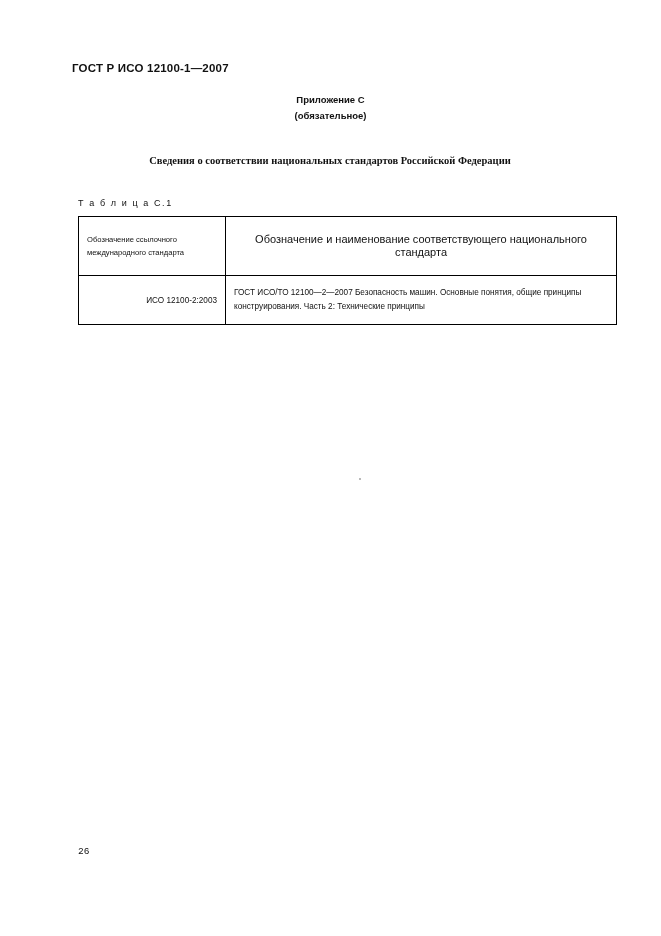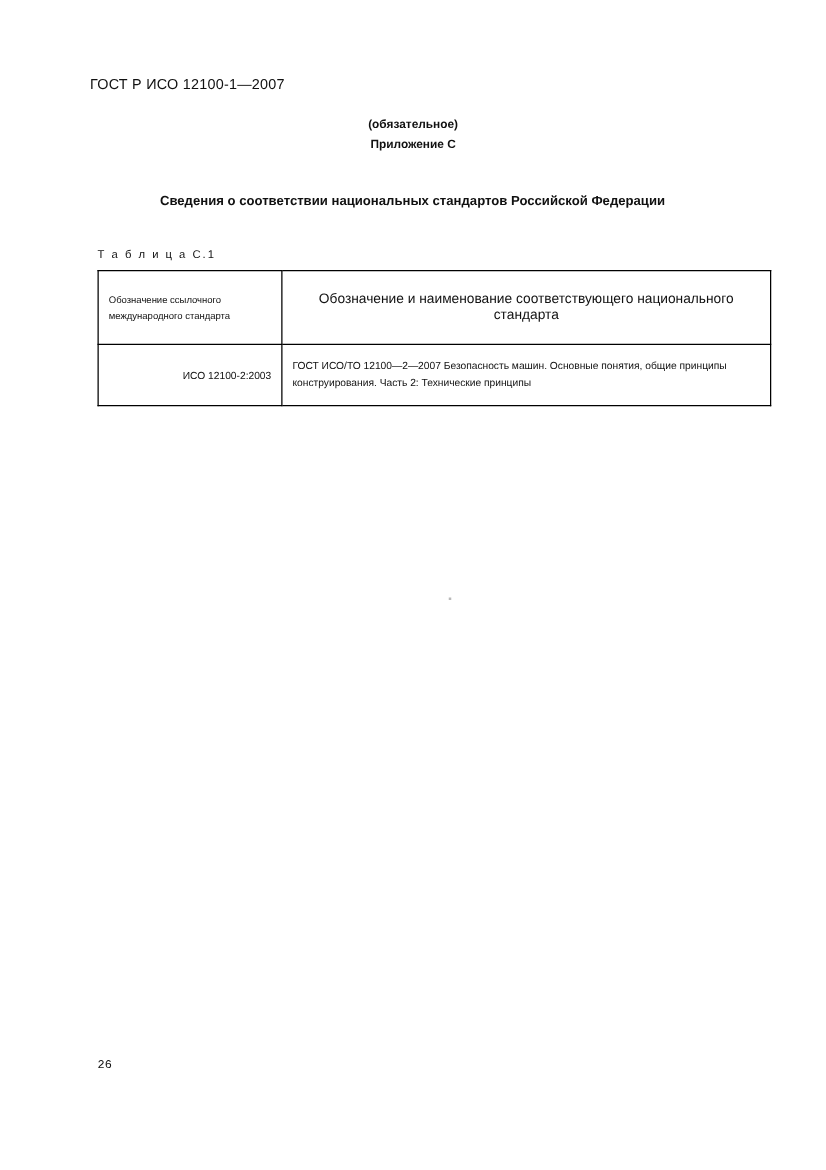--- a/index.html
+++ b/index.html
@@ -21,21 +21,21 @@
     top: 0;
     width: 661px;
     height: 936px;
     box-sizing: border-box;
   }
   .doc-header {
     position: absolute;
     left: 72px;
     top: 62px;
     font-size: 11.5px;
-    font-weight: normal;
+    font-weight: bold;
     letter-spacing: 0.2px;
     color: #111;
   }
   .annex-block {
     position: absolute;
     left: 0;
     top: 92px;
     width: 661px;
     text-align: center;
   }
@@ -44,20 +44,21 @@
     font-weight: bold;
     line-height: 16px;
     color: #111;
   }
   .title-block {
     position: absolute;
     left: 90px;
     top: 152px;
     width: 480px;
     text-align: center;
+    font-family: Liberation Serif, serif;
   }
   .title-line {
     font-size: 10.5px;
     font-weight: bold;
     line-height: 18px;
     color: #111;
   }
   .table-caption {
     position: absolute;
     left: 78px;
@@ -130,22 +131,22 @@
   }
 </style>
 </head>
 <body>
 
 <div class="page">
 
   <div class="doc-header">ГОСТ Р ИСО 12100-1—2007</div>
 
   <div class="annex-block">
+    <div class="annex-line">Приложение С</div>
     <div class="annex-line">(обязательное)</div>
-    <div class="annex-line">Приложение С</div>
   </div>
 
   <div class="title-block">
     <div class="title-line">Сведения о соответствии национальных стандартов Российской Федерации</div>
   </div>
 
   <div class="table-caption">Т а б л и ц а  С.1</div>
 
   <table class="ref-table">
     <colgroup>

